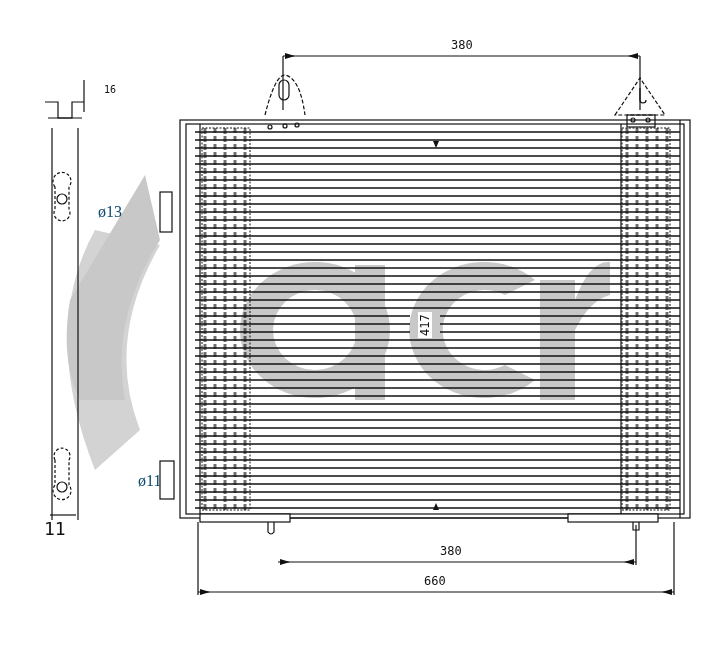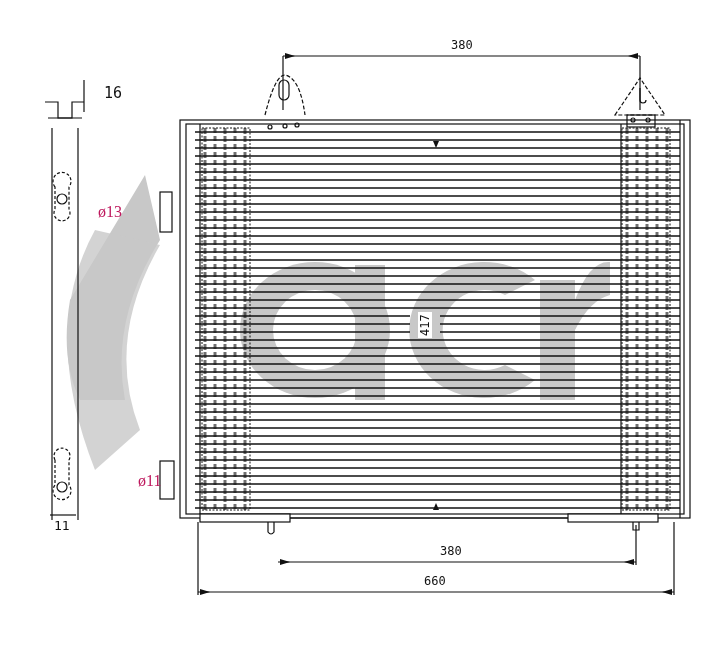--- a/index.html
+++ b/index.html
@@ -1,19 +1,19 @@
 <!DOCTYPE html>
 <html><head>
 <meta charset="utf-8">
 <style>
   html,body{margin:0;padding:0;background:#fff;}
   #stage{position:relative;width:712px;height:650px;overflow:hidden;background:#fff;font-family:"Liberation Sans",sans-serif;}
   svg{position:absolute;left:0;top:0;}
   .dimtxt{position:absolute;font-family:"DejaVu Sans Mono",monospace;font-size:12px;color:#111;}
-  .dia{position:absolute;font-family:"Liberation Serif",serif;font-size:16px;color:#be185d;}
+  .dia{position:absolute;font-family:"Liberation Serif",serif;font-size:16px;color:#0c4a6e;}
 </style>
 </head>
 <body>
 
 <div id="stage">
 
   <svg width="712" height="650">
     <path d="M145 175 L70 300 Q60 360 80 400 L125 400 Q110 320 160 240 Z" fill="#c8c8c8"></path>
     <path d="M95 230 Q40 330 95 470 L140 430 Q105 340 160 245 Z" fill="#c8c8c8" opacity="0.8"></path>
     <ellipse cx="315" cy="330" rx="75" ry="68" fill="#c8c8c8"></ellipse>
@@ -158,17 +158,17 @@
       <polygon points="672,589 662,592 672,595"></polygon>
       <polygon points="433,141 436,148 439,141"></polygon>
       <polygon points="433,510 436,503 439,510"></polygon>
     </g>
   </svg>
 
   <div class="dimtxt" style="left:451px;top:38px;">380</div>
   <div class="dimtxt" style="left:418px;top:316px;transform:rotate(-90deg);transform-origin:left top;background:#fff;padding:0 2px;top:338px;">417</div>
   <div class="dimtxt" style="left:440px;top:544px;">380</div>
   <div class="dimtxt" style="left:424px;top:574px;">660</div>
-  <div class="dimtxt" style="left:104px;top:84px;font-size:15px;">16</div>
-  <div class="dimtxt" style="left:54px;top:518px;font-size:13px;">11</div>
+  <div class="dimtxt" style="left:104px;top:84px;font-size:10px;">16</div>
+  <div class="dimtxt" style="left:44px;top:518px;font-size:18px;">11</div>
   <div class="dia" style="left:98px;top:203px;">ø13</div>
   <div class="dia" style="left:98px;top:472px;margin-left:40px;">ø11</div>
 </div>
 
 </body></html>

